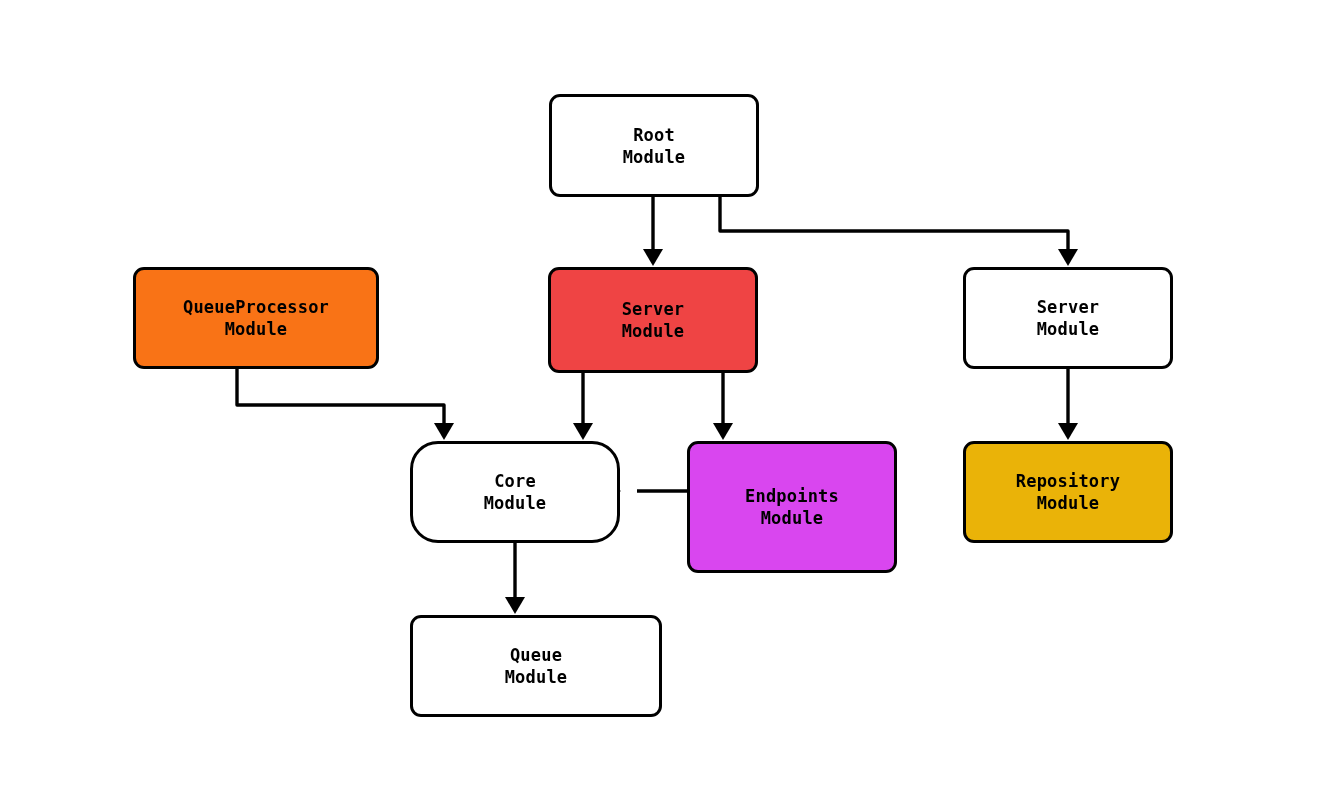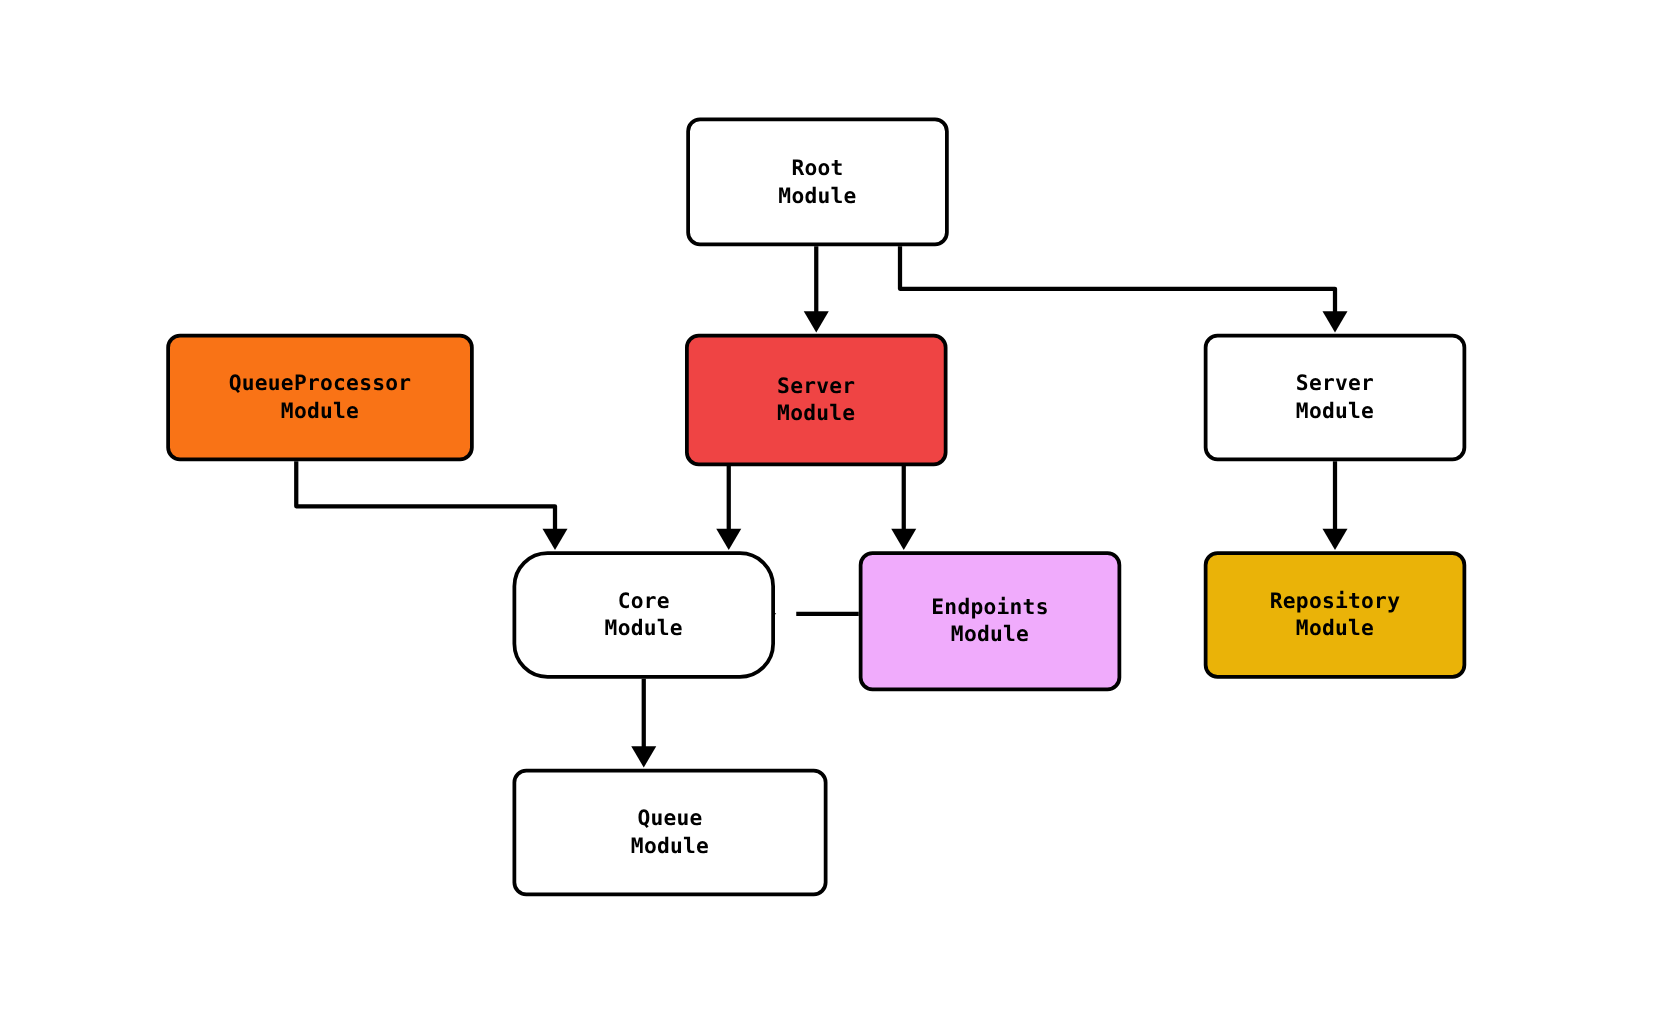--- a/index.html
+++ b/index.html
@@ -107,21 +107,21 @@
   <div class="node" style="left: 963px; top: 267px; width: 210px; height: 102px; border-color: rgb(0, 0, 0); background: rgb(255, 255, 255);">
     <div class="node-line">Server</div>
     <div class="node-line">Module</div>
   </div>
 
   <div class="node" style="left: 410px; top: 441px; width: 210px; height: 102px; border-color: rgb(0, 0, 0); background: rgb(255, 255, 255); border-radius: 28px;">
     <div class="node-line">Core</div>
     <div class="node-line">Module</div>
   </div>
 
-  <div class="node" style="left: 687px; top: 441px; width: 210px; height: 112px; border-color: rgb(0, 0, 0); background: #f0abfc;">
+  <div class="node" style="left: 687px; top: 441px; width: 210px; height: 132px; border-color: rgb(0, 0, 0); background: #d946ef;">
     <div class="node-line">Endpoints</div>
     <div class="node-line">Module</div>
   </div>
 
   <div class="node" style="left: 963px; top: 441px; width: 210px; height: 102px; border-color: rgb(0, 0, 0); background: #eab308;">
     <div class="node-line">Repository</div>
     <div class="node-line">Module</div>
   </div>
 
   <div class="node" style="left: 410px; top: 615px; width: 252px; height: 102px; border-color: rgb(0, 0, 0); background: rgb(255, 255, 255);">

